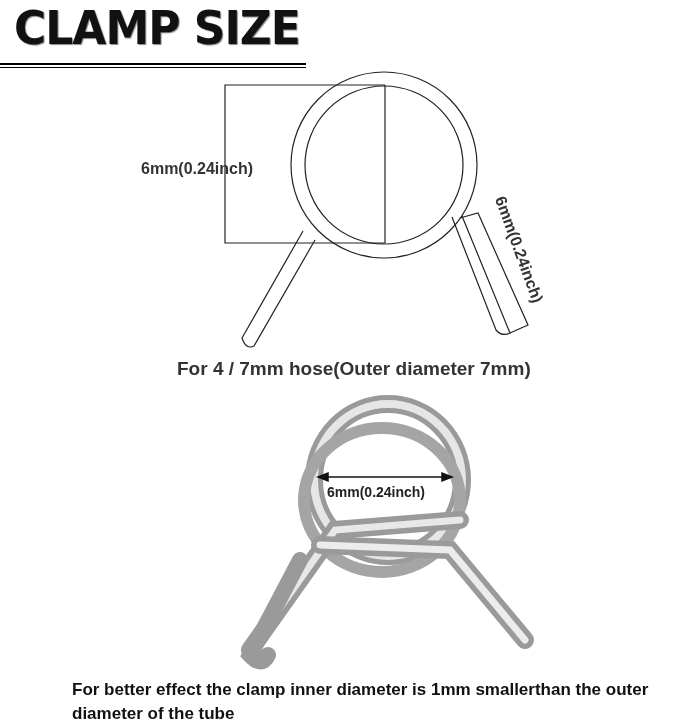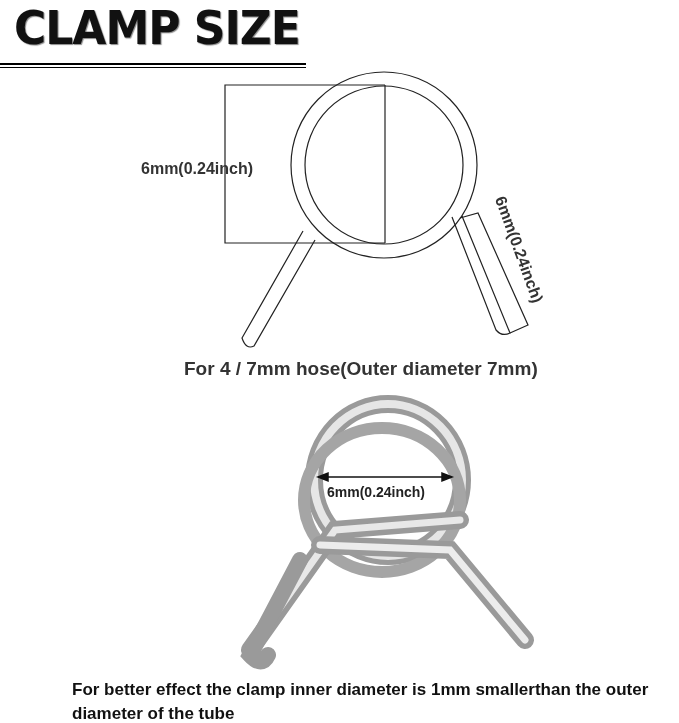--- a/index.html
+++ b/index.html
@@ -9,21 +9,21 @@
     font-family: "DejaVu Sans", sans-serif; font-weight: 900;
     font-size: 44px; letter-spacing: -1px; color: #111;
     text-shadow: 1px 1px 1px #888;
     transform: scaleY(1.05);
   }
   .rule1 { position: absolute; left: 0; top: 63px; width: 306px; height: 2px; background: #000; }
   .rule2 { position: absolute; left: 0; top: 67px; width: 306px; height: 1px; background: #000; }
   .lbl { position: absolute; color: #333; font-weight: bold; white-space: nowrap; }
   .lbl-left { left: 141px; top: 160px; font-size: 16px; }
   .lbl-rot { left: 496px; top: 194px; font-size: 16px; transform-origin: 0 0; transform: translate(12px,0) rotate(70deg); }
-  .lbl-hose { left: 177px; top: 358px; font-size: 19px; color: #333; margin-left: 7px; }
+  .lbl-hose { left: 177px; top: 358px; font-size: 19px; color: #333; }
   .lbl-inner { left: 327px; top: 484px; font-size: 14px; color: #222; }
   .note { position: absolute; left: 72px; top: 678px; width: 607px; font-size: 17px; font-weight: bold; color: #111; line-height: 24px; }
   svg { position: absolute; left: 0; top: 0; }
 </style>
 </head>
 <body>
 
 <div class="title">CLAMP SIZE</div>
 <div class="rule1"></div>
 <div class="rule2"></div>

